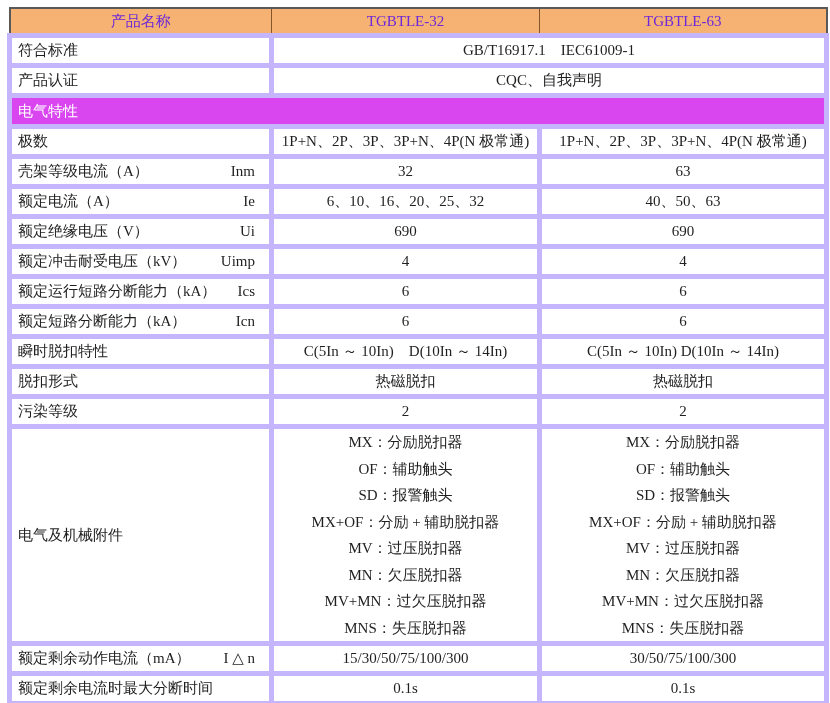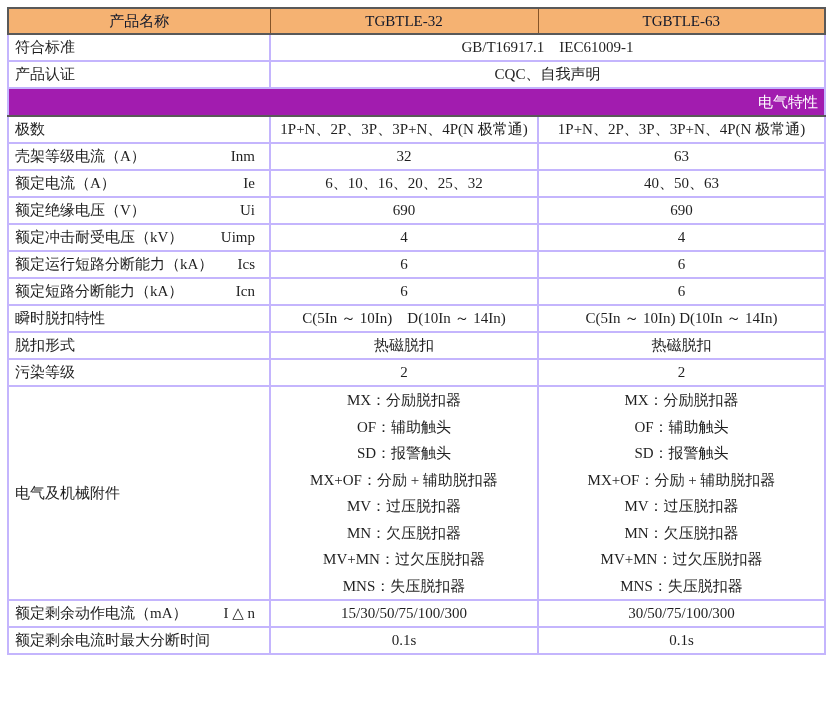--- a/index.html
+++ b/index.html
@@ -10,47 +10,47 @@
   }
   .tbl-wrap{position:absolute;left:7px;top:7px;}
   table{
     border-collapse:collapse;table-layout:fixed;width:817px;
     border:2px solid #595959;
   }
   col.c1{width:262px}
   col.c2{width:268px}
   col.c3{width:287px}
   td{
-    border:2px solid #c4b5fd;
+    border:5px solid #c4b5fd;
     font-size:15px;
     line-height:25px;
     height:25px;
     padding:0 6px;
     vertical-align:middle;
     overflow:hidden;
     white-space:nowrap;
   }
   
   tr.hdr td{
     background:#F5B272;
-    color:#0f172a;
+    color:#6d28d9;
     text-align:center;
     height:24px;line-height:24px;
     border-top:2px solid #595959;
     border-bottom:2px solid #595959;
     border-left:1px solid #855428;
     border-right:1px solid #855428;
   }
   tr.hdr td:first-child{border-left-color:#595959;}
   tr.hdr td:last-child{border-right-color:#595959;}
   
   tr.section td{
-    background:#a21caf;
+    background:#d946ef;
     color:#ffffff;
-    text-align:right;
+    text-align:left;
     height:26px;line-height:26px;
     border-bottom:2px solid #595959;
   }
   td.lbl{text-align:left;}
   td.val{text-align:center;}
   .pair{display:flex;justify-content:space-between;align-items:center;padding-right:8px;}
   .pair .sym{}
   tr.tall td{height:50px;}
   tr.tall td.val div{line-height:25px;height:25px;}
   tr.acc td{height:212px;}

